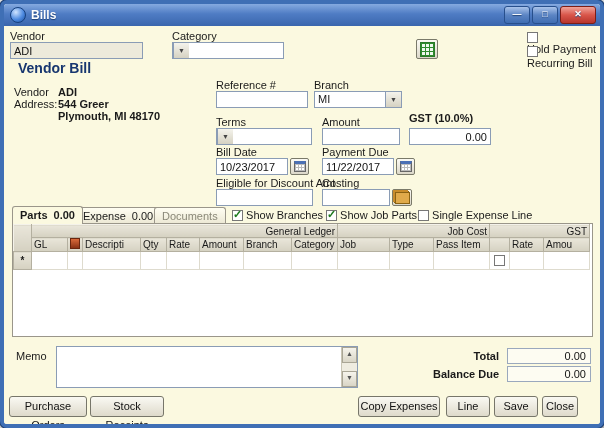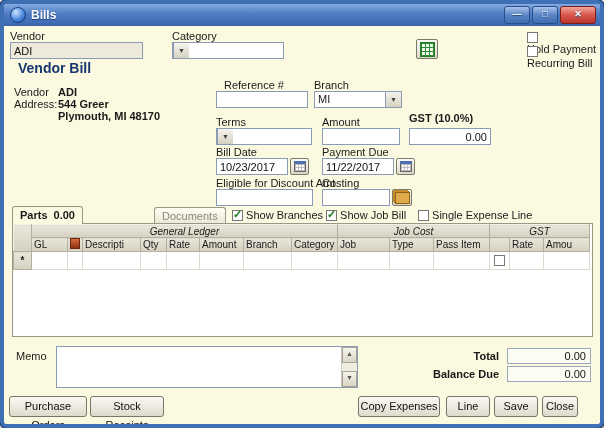--- a/index.html
+++ b/index.html
@@ -49,21 +49,21 @@
        border-radius:3px 3px 0 0;background:linear-gradient(#fffef2,#ece8d4);padding:2px 7px 0;font-size:11px;white-space:nowrap;}
   .tab.active{background:#fbf9e0;font-weight:bold;height:18px;z-index:2;}
   .tab.disabled{color:#8a8878;}
   .tab-amt{margin-left:6px;}
   
   .grid-panel{box-sizing:border-box;border:1px solid #9a968a;background:#fff;overflow:hidden;}
   table.grid{border-collapse:collapse;table-layout:fixed;font-size:10px;}
   table.grid th{box-sizing:border-box;background:linear-gradient(#e9e6da,#d5d1c1);border:1px solid #b4b0a0;
        border-top-color:#f4f2ea;border-left-color:#f4f2ea;font-weight:normal;padding:0 2px;height:13px;
        overflow:hidden;white-space:nowrap;text-align:left;}
-  table.grid th.c{text-align:center;font-style:italic;}
+  table.grid th.c{text-align:right;}
   table.grid td{box-sizing:border-box;border:1px solid #dedbce;background:#fff;height:18px;padding:0 2px;overflow:hidden;}
   table.grid td.selcell{background:linear-gradient(#e9e6da,#d5d1c1);border:1px solid #b4b0a0;text-align:center;font-weight:bold;}
   .flag-ic{display:inline-block;width:8px;height:9px;background:linear-gradient(#d96a3a,#8a3214);border:1px solid #6a260e;}
   
   .memo-wrap{box-sizing:border-box;border:1px solid #8a9cb5;background:#fff;display:flex;}
   .memo-ta{flex:1;border:none;resize:none;outline:none;font-family:"Liberation Sans",sans-serif;font-size:11px;
            background:#fff;overflow:hidden;}
   .sbar{width:15px;background:#efece0;border-left:1px solid #c9c5b5;display:flex;flex-direction:column;justify-content:space-between;}
   .sbtn{height:14px;background:linear-gradient(#f6f4ec,#d9d5c6);border:1px solid #a9a595;font-size:7px;color:#555;
         text-align:center;line-height:12px;}
@@ -111,21 +111,21 @@
       <span class="chk"></span>
       <span class="lbl">Recurring Bill</span>
     </span>
 
     <span class="abs lbl" style="left:10px;top:60px;">Vendor</span>
     <span class="abs lbl b" style="left:54px;top:60px;">ADI</span>
     <span class="abs lbl" style="left:10px;top:72px;">Address:</span>
     <span class="abs lbl b" style="left:54px;top:72px;">544 Greer</span>
     <span class="abs lbl b" style="left:54px;top:84px;">Plymouth, MI  48170</span>
 
-    <span class="abs lbl" style="left:212px;top:53px;margin-left:8px;">Reference #</span>
+    <span class="abs lbl" style="left:212px;top:53px;">Reference #</span>
     <input class="abs inp" style="left: 212px; top: 65px; width: 92px;" value="">
     <span class="abs lbl" style="left:310px;top:53px;">Branch</span>
     <div class="abs combo" style="left:310px;top:65px;width:88px;">
       <span class="combo-text">MI</span>
       <span class="combo-btn">▼</span>
     </div>
 
     <span class="abs lbl" style="left:212px;top:90px;">Terms</span>
     <div class="abs combo" style="left:212px;top:102px;width:96px;">
       <span class="combo-btn">▼</span>
@@ -150,32 +150,35 @@
     <input class="abs inp" style="left: 212px; top: 163px; width: 97px;" value="">
     <span class="abs lbl" style="left:318px;top:151px;">Costing</span>
     <input class="abs inp" style="left: 318px; top: 163px; width: 68px;" value="">
     <div class="abs icon-btn" style="left:388px;top:163px;width:20px;height:17px;">
       <span class="cards-icon"></span>
     </div>
 
     <div class="tab active" style="left:8px;">
       <span>Parts</span><span class="tab-amt">0.00</span>
     </div>
+    <div class="tab" style="left:71px;top:181px;">
+      <span>Expense</span><span class="tab-amt">0.00</span>
+    </div>
     <div class="tab disabled" style="left:150px;top:181px;">
       <span>Documents</span>
     </div>
     <style>.tab.active{top:180px;}</style>
 
     <span class="abs" style="left:228px;top:183px;">
       <span class="chk"><span class="mark">✓</span></span>
       <span class="lbl">Show Branches</span>
     </span>
     <span class="abs" style="left:322px;top:183px;">
       <span class="chk"><span class="mark">✓</span></span>
-      <span class="lbl">Show Job Bill</span>
+      <span class="lbl">Show Job Parts</span>
     </span>
     <span class="abs" style="left:414px;top:183px;">
       <span class="chk"></span>
       <span class="lbl">Single Expense Line</span>
     </span>
 
     <div class="abs grid-panel" style="left:8px;top:197px;width:581px;height:114px;">
       <table class="grid">
         <colgroup>
           <col style="width:18px;">

